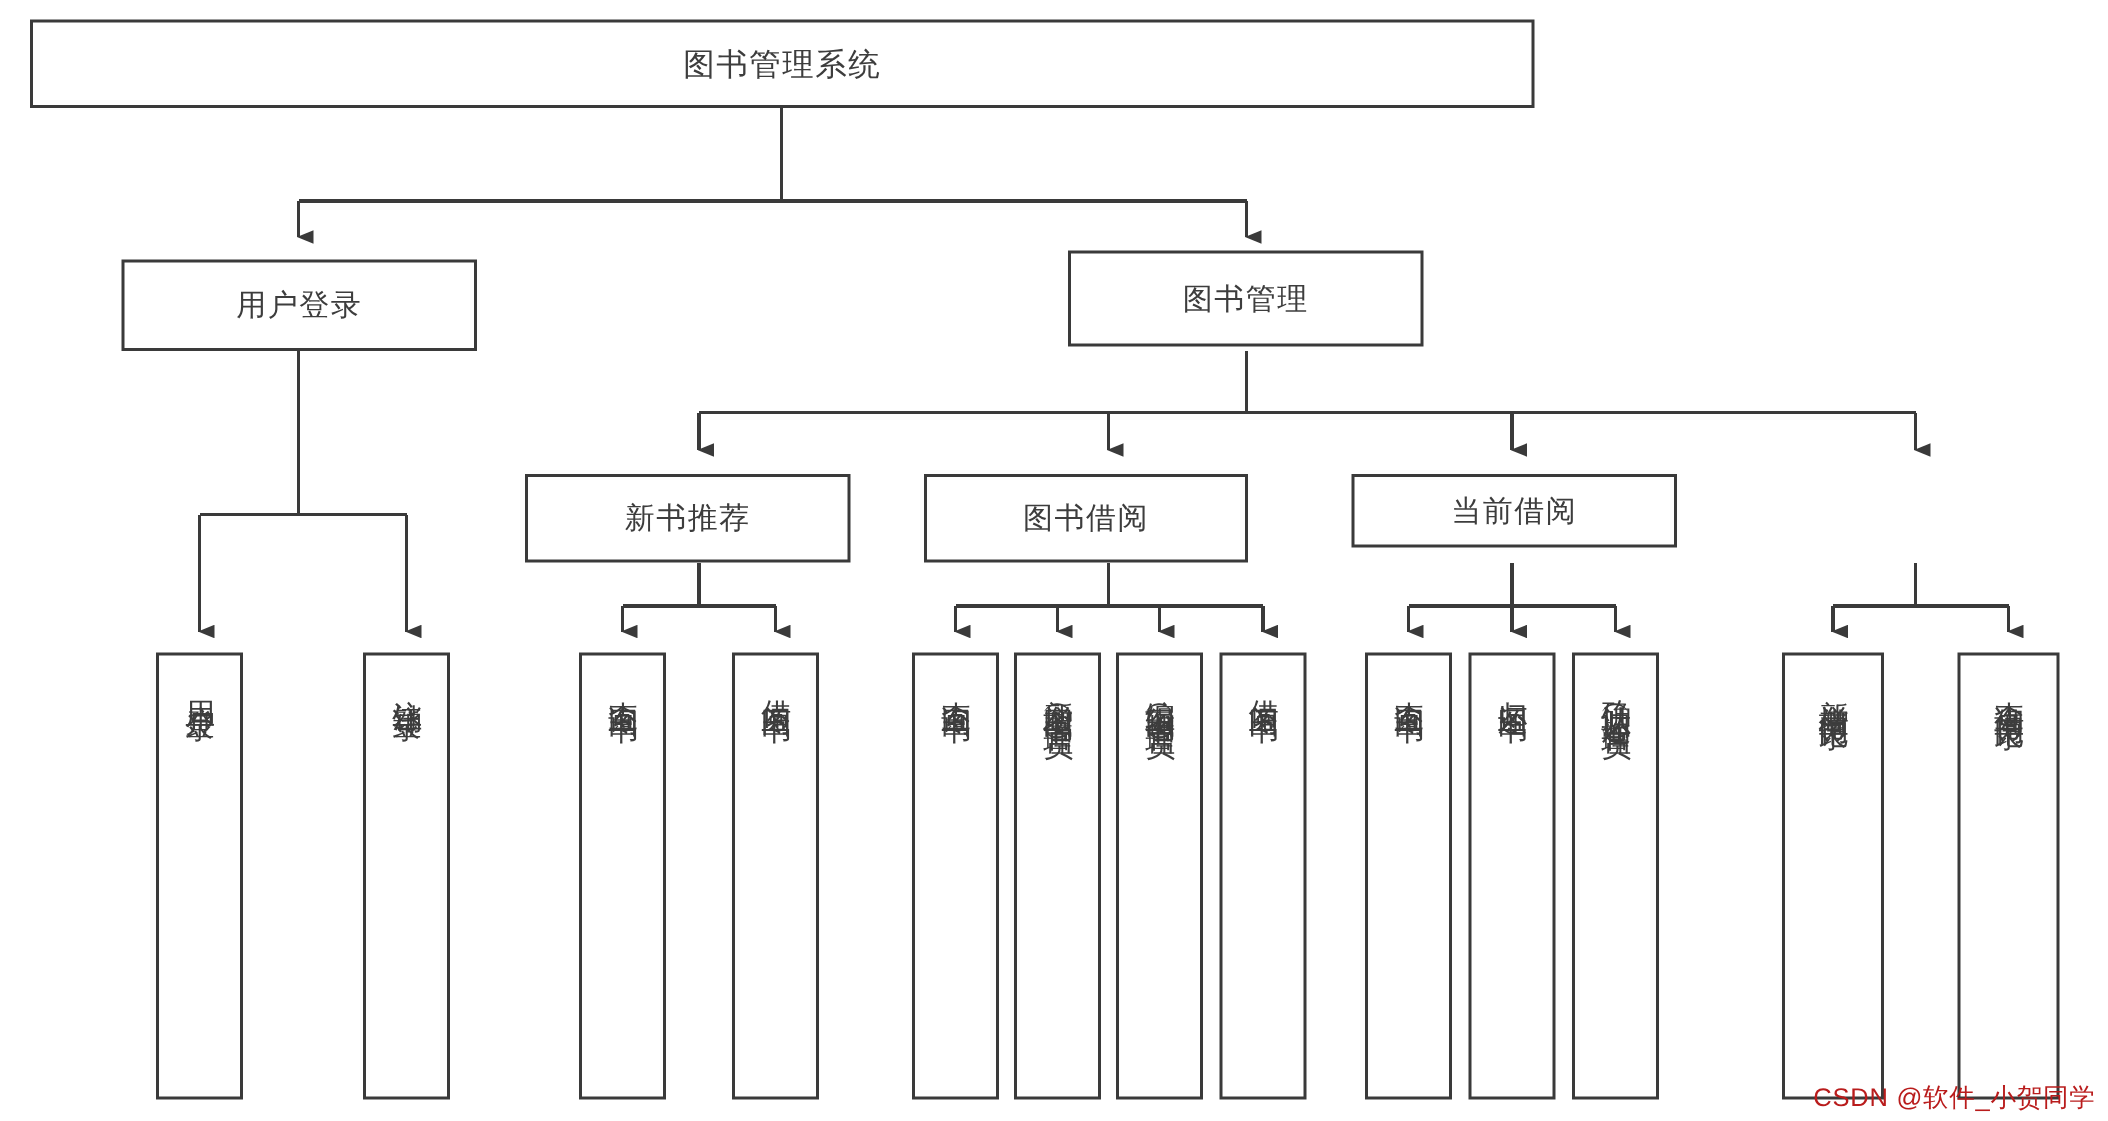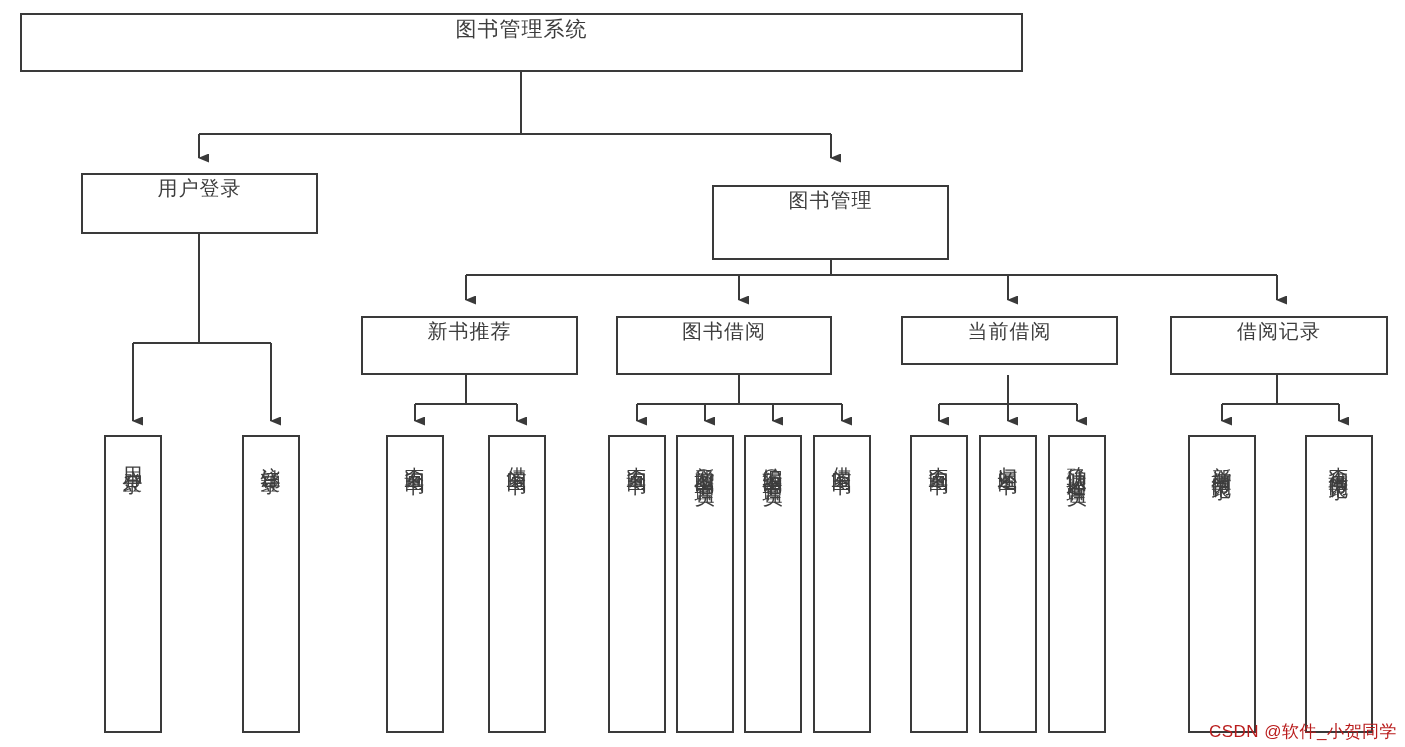--- a/index.html
+++ b/index.html
@@ -25,20 +25,21 @@
     width: 1405px;
     height: 747px;
     pointer-events: none;
   }
   .node {
     position: absolute;
     box-sizing: border-box;
     background: #ffffff;
     border: 2px solid #3a3a3a;
     display: flex;
+    align-items: center;
     justify-content: center;
     color: #3d3d3d;
   }
   .node.level0 { font-size: 21px; }
   .node.level1 { font-size: 20px; }
   .node.level2 { font-size: 20px; }
   .node.leaf {
     font-size: 20px;
     align-items: flex-start;
     justify-content: center;
@@ -126,39 +127,36 @@
   </svg>
 
   <div class="node level0" style="left:20px; top:13px; width:1003px; height:59px;">
     <span class="node-label">图书管理系统</span>
   </div>
 
   <div class="node level1" style="left:81px; top:173px; width:237px; height:61px;">
     <span class="node-label">用户登录</span>
   </div>
 
-  <div class="node level1" style="left:712px; top:185px; width:237px; height:75px;">
+  <div class="node level1" style="left:712px; top:167px; width:237px; height:64px;">
     <span class="node-label">图书管理</span>
   </div>
 
-  <div class="node level2" style="left:361px; top:316px; width:217px; height:59px;">
+  <div class="node level2" style="left:350px; top:316px; width:217px; height:59px;">
     <span class="node-label">新书推荐</span>
   </div>
 
   <div class="node level2" style="left:616px; top:316px; width:216px; height:59px;">
     <span class="node-label">图书借阅</span>
   </div>
 
   <div class="node level2" style="left:901px; top:316px; width:217px; height:49px;">
     <span class="node-label">当前借阅</span>
   </div>
 
-  <div class="node level2" style="left:1170px; top:316px; width:218px; height:59px;">
-    <span class="node-label">借阅记录</span>
-  </div>
 
   <div class="node leaf" style="left:104px; top:435px; width:58px; height:298px;">
     <span class="leaf-text">用户登录</span>
   </div>
 
   <div class="node leaf" style="left:242px; top:435px; width:58px; height:298px;">
     <span class="leaf-text">注销登录</span>
   </div>
 
   <div class="node leaf" style="left:386px; top:435px; width:58px; height:298px;">

